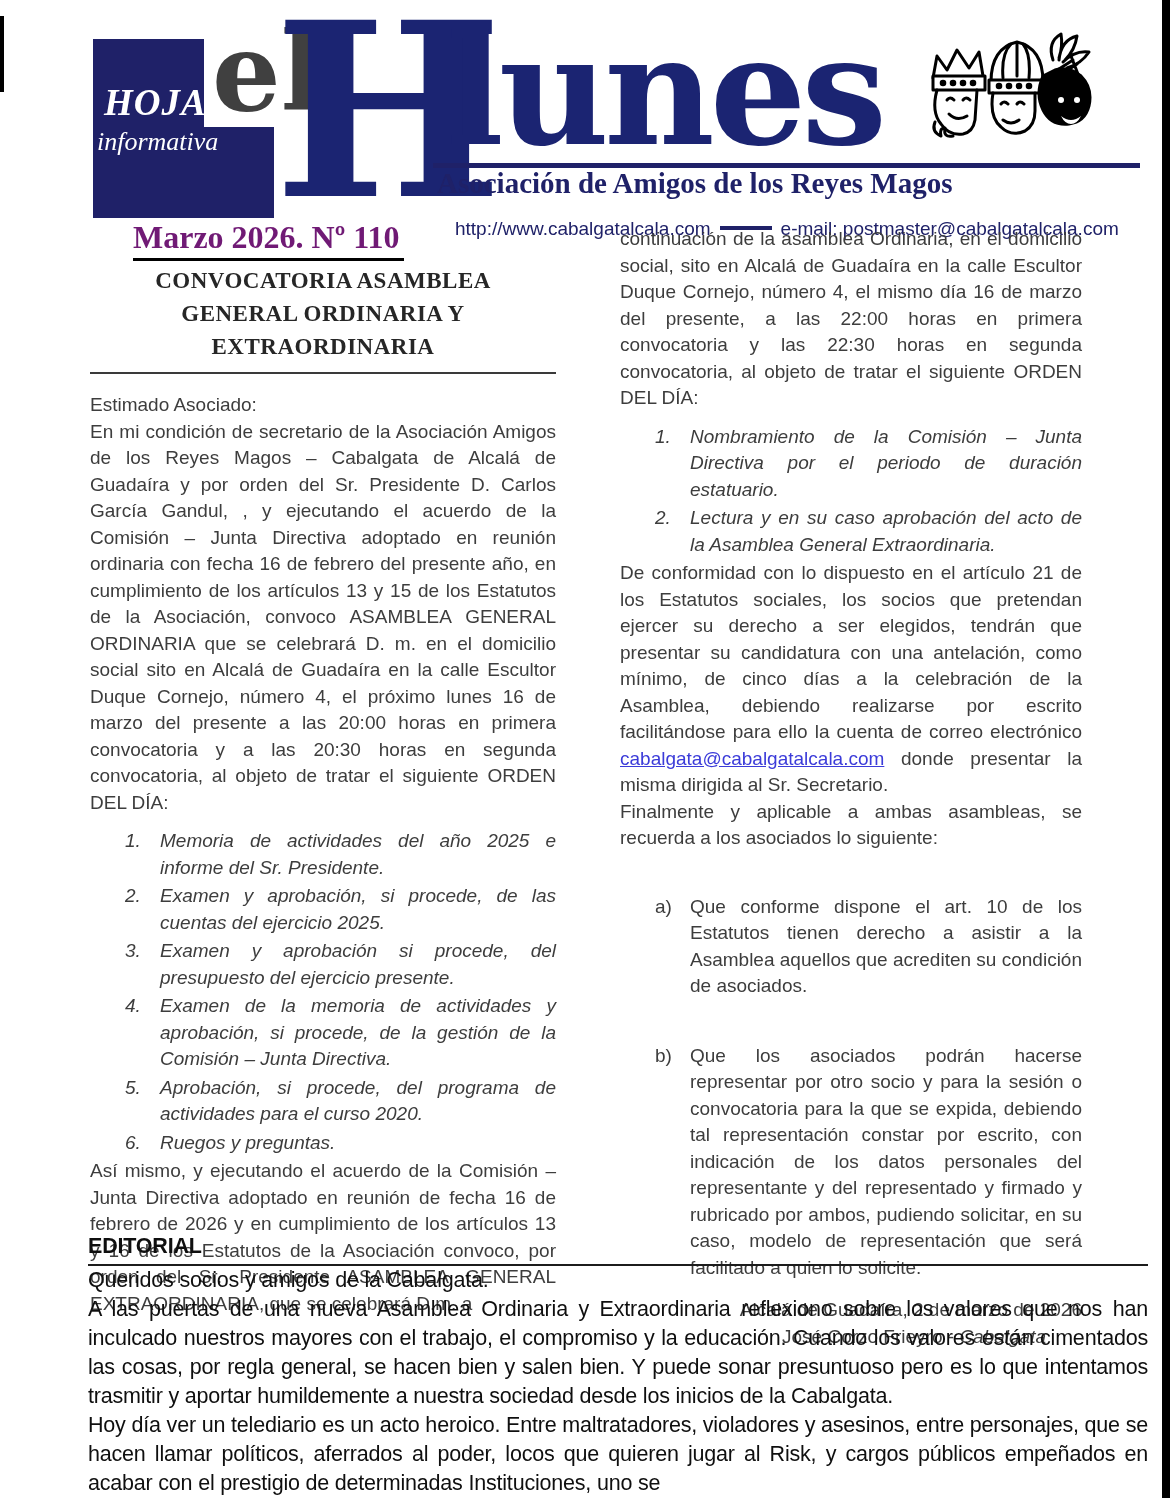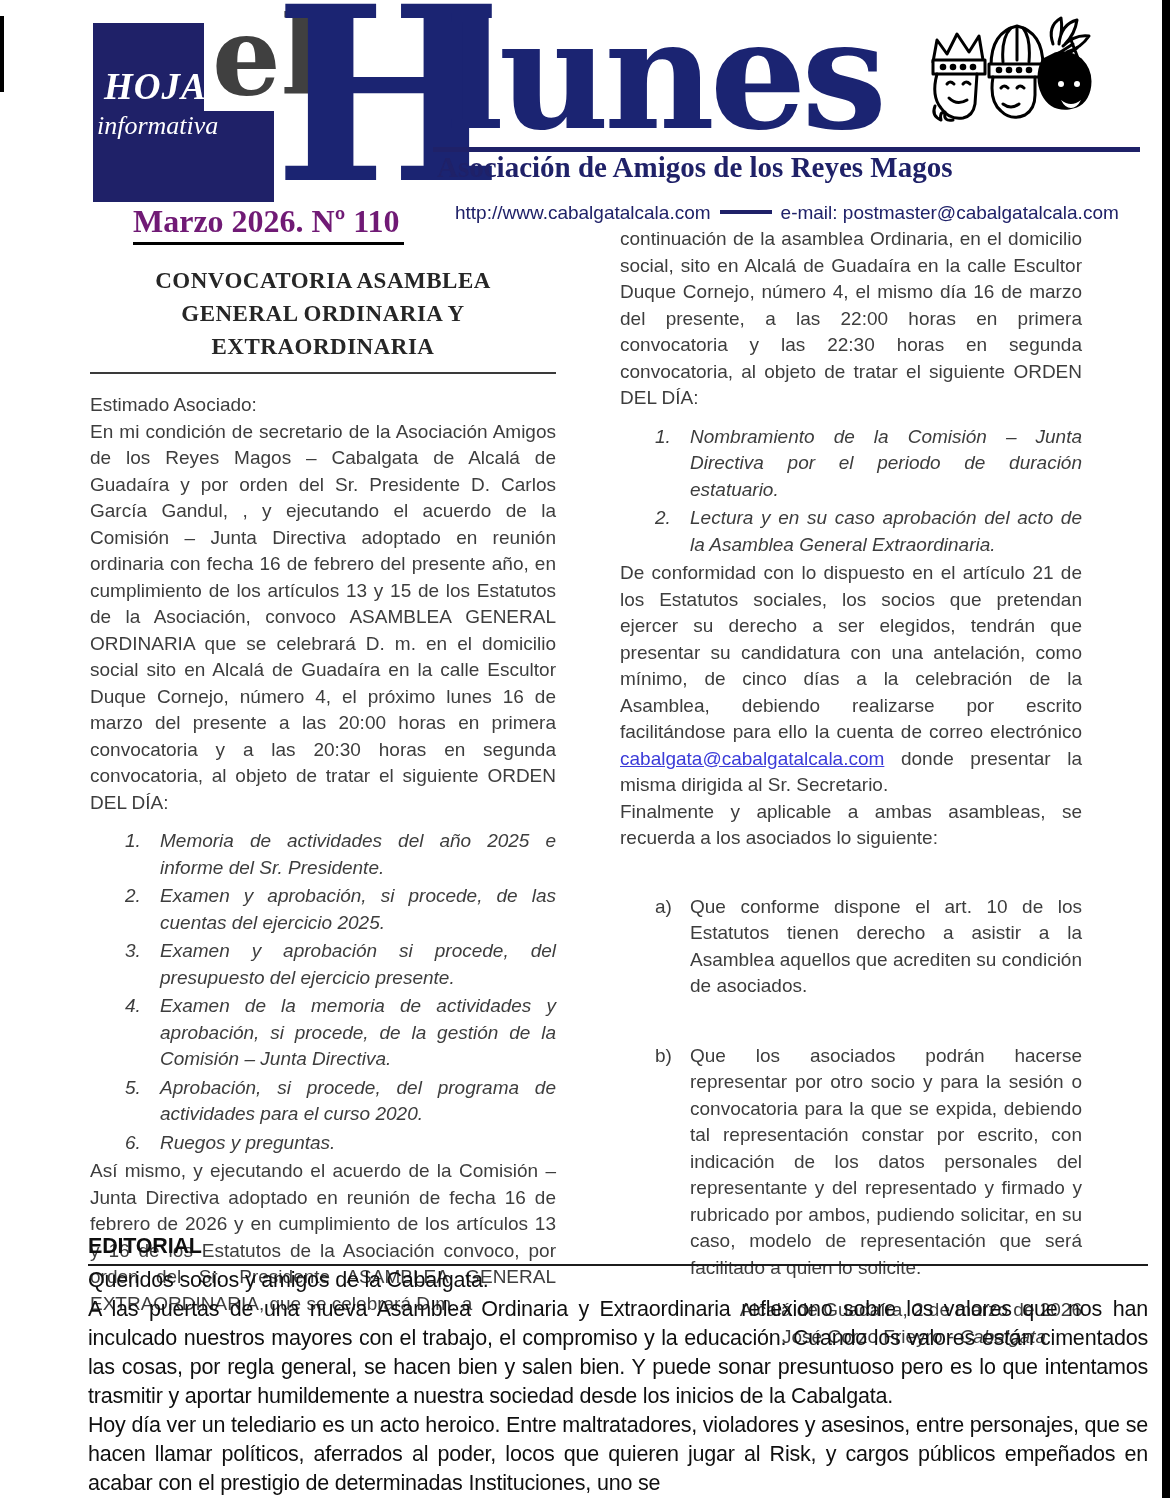--- a/index.html
+++ b/index.html
@@ -6,21 +6,21 @@
   body{
     width:1170px;height:1498px;position:relative;background:#ffffff;
     font-family:"Liberation Sans",sans-serif;overflow:hidden;
     -webkit-font-smoothing:antialiased;
   }
   
   .edge-right{position:absolute;right:0;top:0;width:8px;height:1498px;background:#000;}
   .edge-left{position:absolute;left:0;top:16px;width:4px;height:76px;background:#000;}
 
   
-  .header{position:absolute;left:0;top:0;width:1170px;height:240px;}
+  .header{position:absolute;left:0;top:16px;width:1170px;height:240px;}
   .block-top{position:absolute;left:93px;top:23px;width:111px;height:89px;background:#1f2168;}
   .block-bottom{position:absolute;left:93px;top:111px;width:181px;height:91px;background:#1f2168;}
   .hoja{position:absolute;left:104px;top:68px;color:#fff;font-family:"Liberation Serif",serif;
         font-style:italic;font-weight:bold;font-size:37px;line-height:1;letter-spacing:1px;}
   .informativa{position:absolute;left:97px;top:113px;color:#fff;font-family:"Liberation Serif",serif;
         font-style:italic;font-size:26px;line-height:1;}
   .el{position:absolute;left:206px;top:2px;font-family:"DejaVu Serif","Liberation Serif",serif;
         font-weight:bold;font-size:108px;line-height:1;color:#404040;margin-left:6px;}
   .h-big{position:absolute;left:274px;top:-26px;font-family:"DejaVu Serif","Liberation Serif",serif;
         font-weight:bold;font-size:242px;line-height:1;color:#1b2472;}

